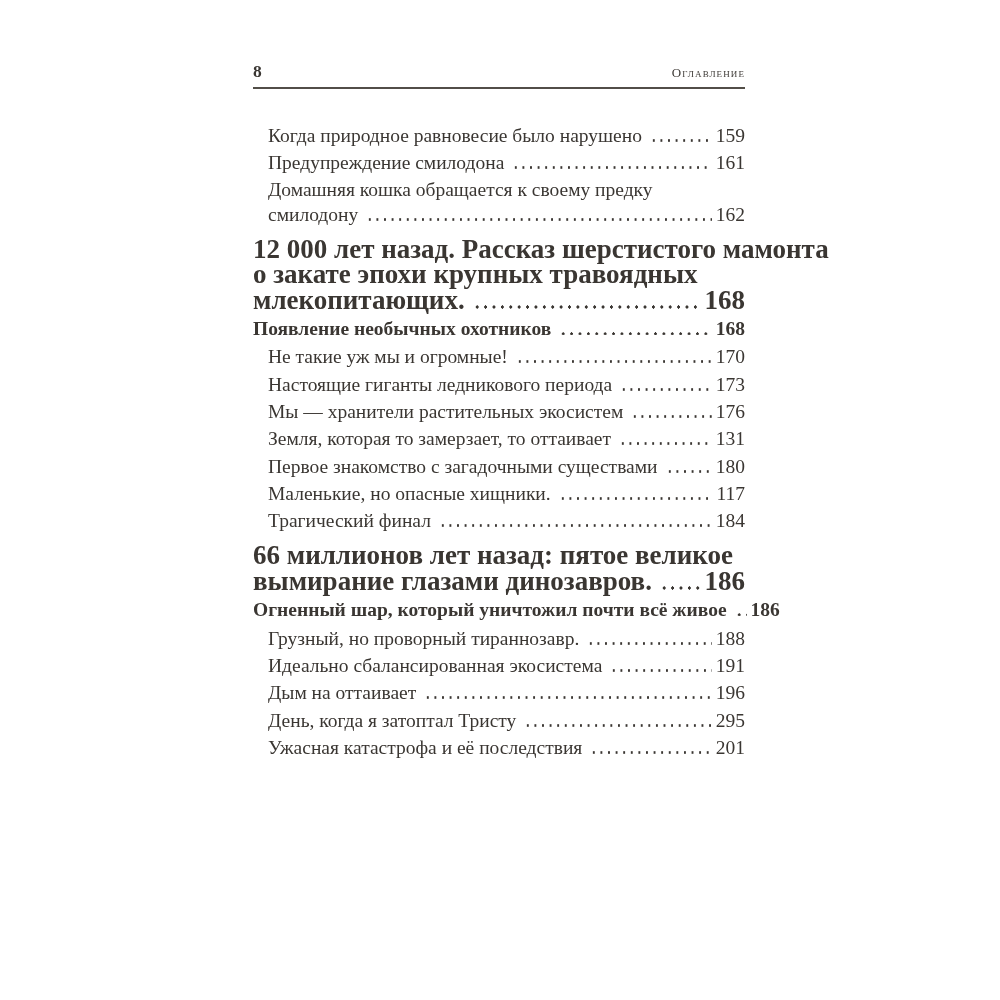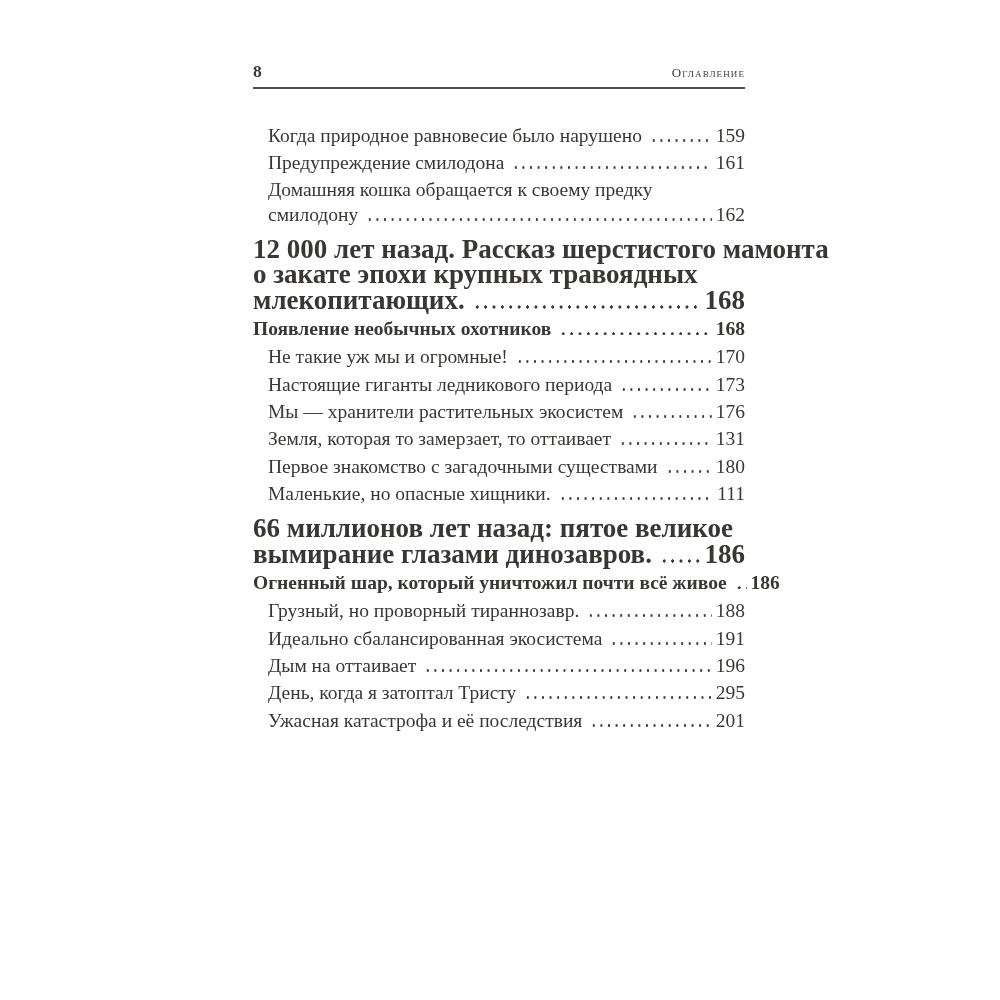--- a/index.html
+++ b/index.html
@@ -168,21 +168,28 @@
         <div class="row">
           <span class="tlast">Первое знакомство с загадочными существами</span>
           <span class="dots"></span>
           <span class="pg">180</span>
         </div>
       </div>
       <div class="entry sub">
         <div class="row">
           <span class="tlast">Маленькие, но опасные хищники.</span>
           <span class="dots"></span>
-          <span class="pg">111</span>
+          <span class="pg">117</span>
+        </div>
+      </div>
+      <div class="entry sub">
+        <div class="row">
+          <span class="tlast">Трагический финал</span>
+          <span class="dots"></span>
+          <span class="pg">184</span>
         </div>
       </div>
       <div class="entry chapter multi">
         <div class="tline">66 миллионов лет назад: пятое великое</div>
         <div class="row">
           <span class="tlast">вымирание глазами динозавров.</span>
           <span class="dots"></span>
           <span class="pg">186</span>
         </div>
       </div>

